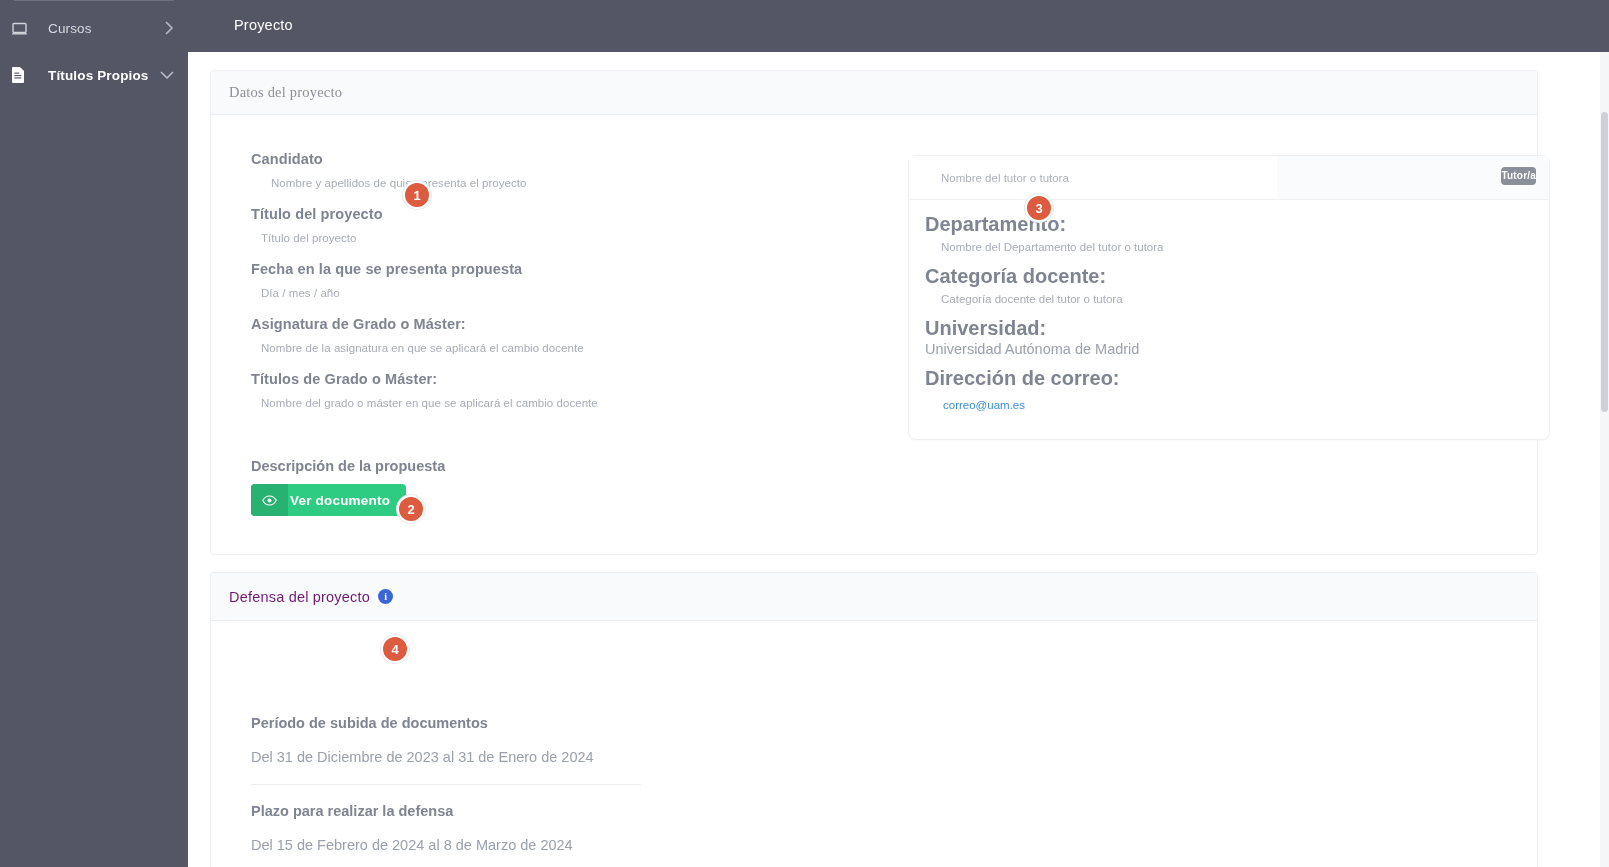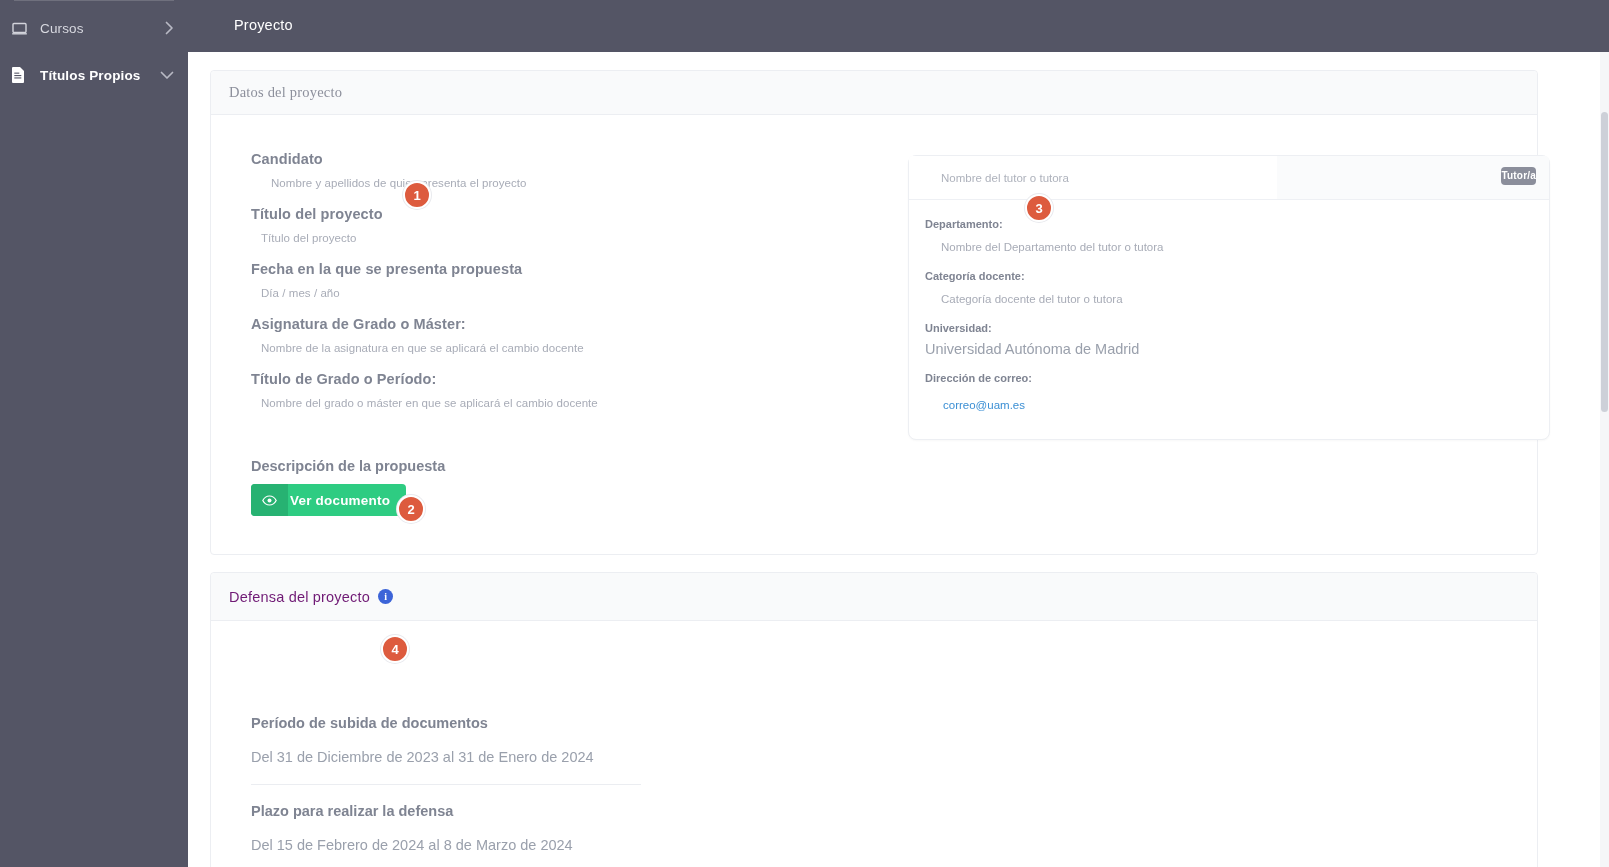--- a/index.html
+++ b/index.html
@@ -53,21 +53,21 @@
   .si-icon {
     width: 20px;
     height: 18px;
     flex: 0 0 20px;
     display: flex;
     align-items: center;
     justify-content: flex-start;
     color: #d3d4dc;
   }
   .si-label {
-    margin-left: 8px;
+    margin-left: 16px;
     font-size: 13.5px;
     color: #d8d9e0;
     letter-spacing: 0.15px;
     white-space: nowrap;
   }
   .sidebar-item.active .si-label {
     color: #ffffff;
     font-weight: bold;
   }
   .sidebar-item.active .si-icon { color: #ffffff; }
@@ -265,21 +265,21 @@
     letter-spacing: 0.2px;
   }
   .tutor-body {
     position: absolute;
     left: 16px;
     top: 58px;
     width: 600px;
   }
   .tf { margin-bottom: 10px; }
   .tf-label {
-    font-size: 11px;
+    font-size: 20px;
     font-weight: bold;
     color: #7f8492;
     line-height: 20px;
   }
   .tf-value {
     font-size: 11.5px;
     color: #a8acb7;
     line-height: 18px;
     margin-top: 4px;
     padding-left: 16px;
@@ -474,21 +474,21 @@
         </div>
         <div class="field">
           <div class="field-label">Fecha en la que se presenta propuesta</div>
           <div class="field-value indent-sm">Día / mes / año</div>
         </div>
         <div class="field">
           <div class="field-label">Asignatura de Grado o Máster:</div>
           <div class="field-value indent-sm">Nombre de la asignatura en que se aplicará el cambio docente</div>
         </div>
         <div class="field">
-          <div class="field-label">Título de Grado o Período:</div>
+          <div class="field-label">Títulos de Grado o Máster:</div>
           <div class="field-value indent-sm">Nombre del grado o máster en que se aplicará el cambio docente</div>
         </div>
       </div>
 
       <div class="desc-block">
         <div class="desc-label">Descripción de la propuesta</div>
         <button class="btn-doc">
           <span class="btn-doc-icon">
             <svg width="15" height="11" viewBox="0 0 15 11" fill="none" stroke="currentColor" stroke-width="1.2">
               <path d="M0.8 5.5C2.4 2.4 4.8 1 7.5 1s5.1 1.4 6.7 4.5c-1.6 3.1-4 4.5-6.7 4.5S2.4 8.6 0.8 5.5z"></path>

